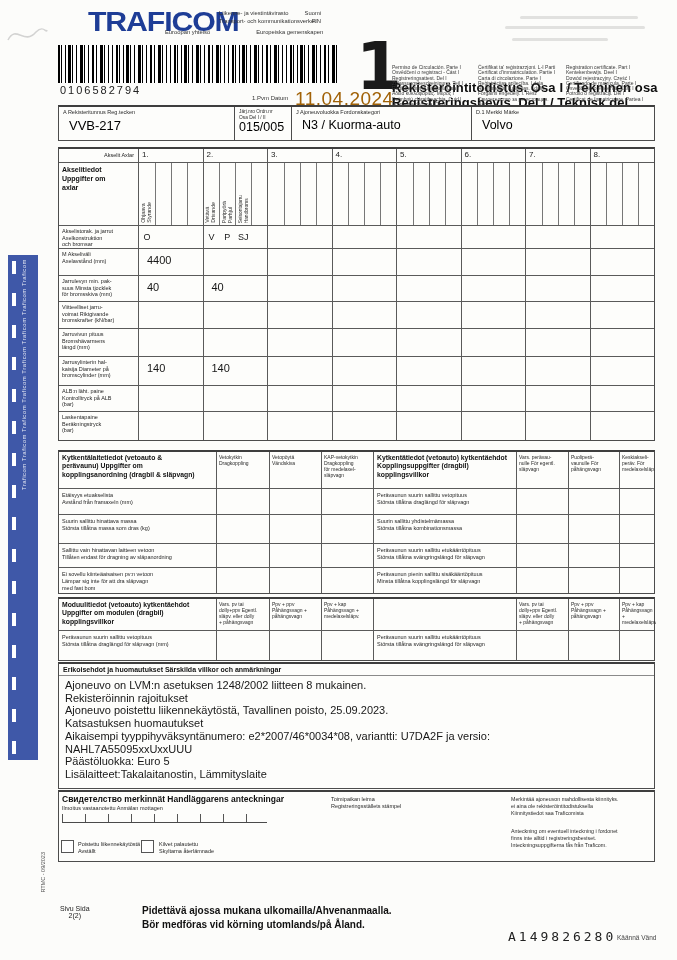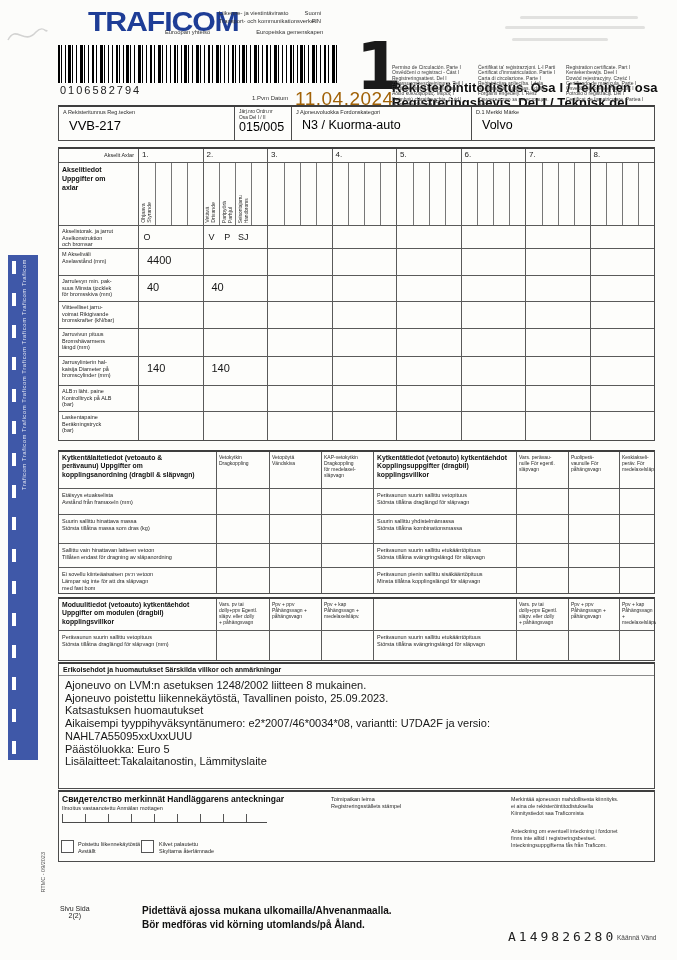--- a/index.html
+++ b/index.html
@@ -526,20 +526,21 @@
       <div class="c"></div>
         <div class="c"></div>
         <div class="c"></div>
     </div>
   </div>
 
   <div class="box spec">
     <div class="spec-title">Erikoisehdot ja huomautukset Särskilda villkor och anmärkningar</div>
     <div class="spec-body">
       <div>Ajoneuvo on LVM:n asetuksen 1248/2002 liitteen 8 mukainen.</div>
+      <div>Rekisteröinnin rajoitukset</div>
       <div>Ajoneuvo poistettu liikennekäytöstä, Tavallinen poisto, 25.09.2023.</div>
       <div>Katsastuksen huomautukset</div>
       <div>Aikaisempi tyyppihyväksyntänumero: e2*2007/46*0034*08, variantti: U7DA2F ja versio:</div>
       <div>NAHL7A55095xxUxxUUU</div>
       <div>Päästöluokka: Euro 5</div>
       <div>Lisälaitteet:Takalaitanostin, Lämmityslaite</div>
     </div>
   </div>
 
   <div class="box hand">

